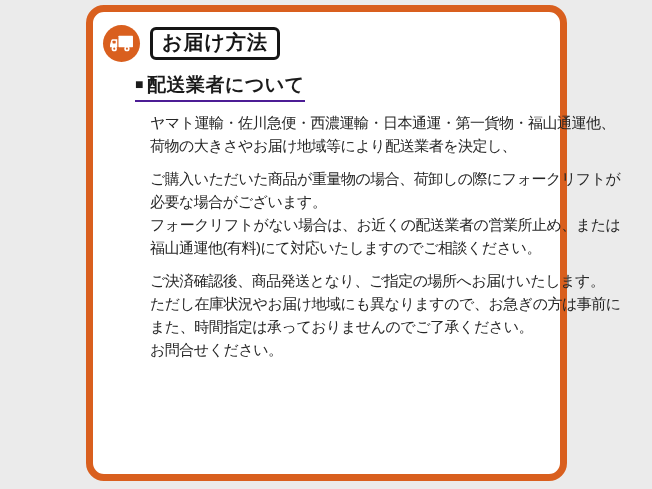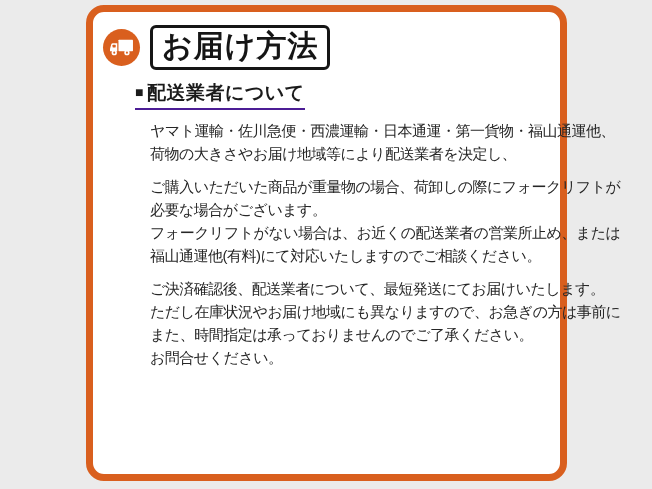--- a/index.html
+++ b/index.html
@@ -44,21 +44,21 @@
     display: flex;
     align-items: center;
     justify-content: center;
     margin-right: 10px;
   }
   .icon-circle svg { display: block; }
   .title-box {
     border: 3px solid #151515;
     border-radius: 6px;
     padding: 1px 9px 3px 9px;
-    font-size: 30px;
+    font-size: 20px;
     font-weight: bold;
     color: #151515;
     letter-spacing: 1px;
     line-height: 1.15;
     white-space: nowrap;
   }
   .section {
     margin-left: 32px;
     margin-top: 10px;
   }
@@ -126,21 +126,21 @@
       <div class="sec-body">
         <div class="line">ご購入いただいた商品が重量物の場合、荷卸しの際にフォークリフトが</div>
         <div class="line">必要な場合がございます。</div>
         <div class="line">フォークリフトがない場合は、お近くの配送業者の営業所止め、または</div>
         <div class="line">福山通運他(有料)にて対応いたしますのでご相談ください。</div>
       </div>
     </div>
 
     <div class="section">
       <div class="sec-body">
-        <div class="line">ご決済確認後、配送業者について、最短発送にてお届けいたします。</div>
+        <div class="line">ご決済確認後、商品発送となり、ご指定の場所へお届けいたします。</div>
         <div class="line">ただし在庫状況やお届け地域にも異なりますので、お急ぎの方は事前に</div>
         <div class="line">また、時間指定は承っておりませんのでご了承ください。</div>
         <div class="line">お問合せください。</div>
       </div>
     </div>
 
   </div>
 </div>
 
 </body></html>

